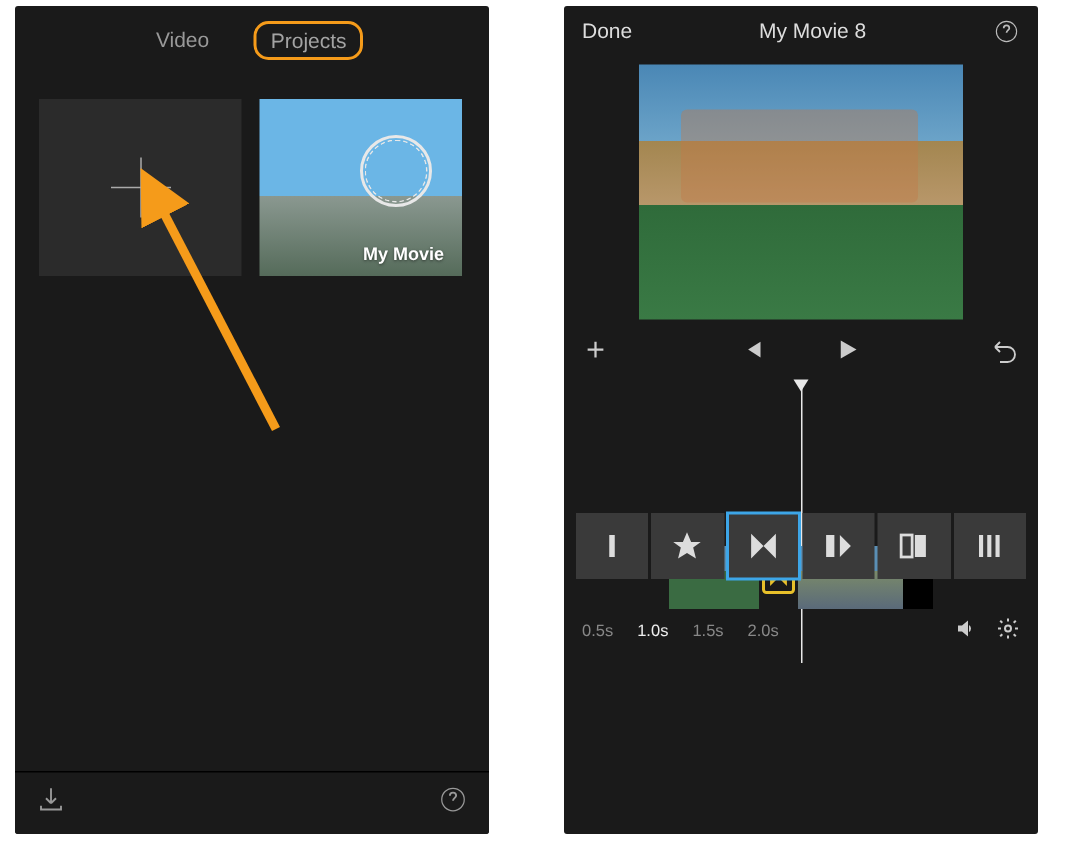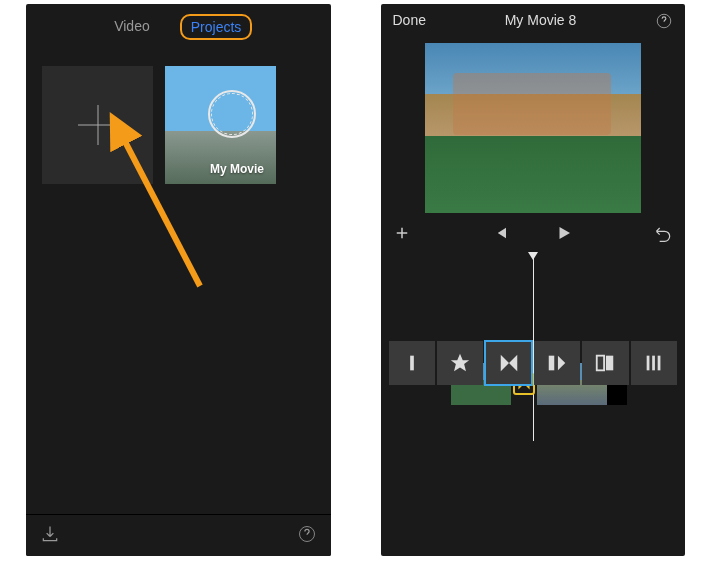--- a/index.html
+++ b/index.html
@@ -7,53 +7,53 @@
     background: #fff;
     font-family: -apple-system, Helvetica, Arial, sans-serif;
     width: 711px;
     height: 562px;
     position: relative;
     overflow: hidden;
   }
   .screens {
     display: flex;
     gap: 50px;
-    padding: 4px 26px;
+    padding: 4px 10px;
   }
   .phone {
     width: 316px;
     height: 552px;
     background: #1a1a1a;
     border-radius: 2px;
     position: relative;
     color: #bbb;
     overflow: hidden;
   }
   
   .tabs {
     display: flex;
     justify-content: center;
     gap: 20px;
     padding: 10px 0 8px;
     font-size: 14px;
   }
   .tab { color: #999; padding: 4px 10px; cursor: pointer; }
   .tab.active {
-    color: #3b82f6;
+    color: #a3a3a3;
     border: 2px solid #f59b1a;
     border-radius: 10px;
     padding: 3px 9px;
   }
   .thumbs {
     display: flex;
     gap: 12px;
     padding: 18px 16px;
   }
   .thumb {
-    width: 111px;
+    width: 135px;
     height: 118px;
     background: #2a2a2a;
     position: relative;
     display:flex;
     align-items:center;
     justify-content:center;
   }
   .thumb.new { background:#2b2b2b; }
   .plus {
     width: 40px; height: 40px;
@@ -291,15 +291,30 @@
             </svg>
           </div>
         <div class="tbtn">
             <svg viewBox="0 0 24 24">
               <rect x="4" y="4" width="3" height="16"></rect>
               <rect x="10" y="4" width="3" height="16"></rect>
               <rect x="16" y="4" width="3" height="16"></rect>
             </svg>
           </div>
       </div>
+      <div class="duration-row">
+        <span>0.5s</span>
+        <span class="sel">1.0s</span>
+        <span>1.5s</span>
+        <span>2.0s</span>
+        <div class="dur-right">
+          <span><svg viewBox="0 0 24 24">
+                <path d="M4 9v6h4l6 5V4L8 9H4zm13 3a4 4 0 00-2-3.5v7A4 4 0 0017 12z"></path>
+              </svg></span>
+          <span><svg viewBox="0 0 24 24">
+                <circle cx="12" cy="12" r="3" fill="none" stroke="#ccc" stroke-width="2"></circle>
+                <path d="M12 2v3M12 19v3M4.2 4.2l2.1 2.1M17.7 17.7l2.1 2.1M2 12h3M19 12h3M4.2 19.8l2.1-2.1M17.7 6.3l2.1-2.1" stroke="#ccc" stroke-width="2"></path>
+              </svg></span>
+        </div>
+      </div>
     </div>
   </div>
 </div>
 
 </body></html>

